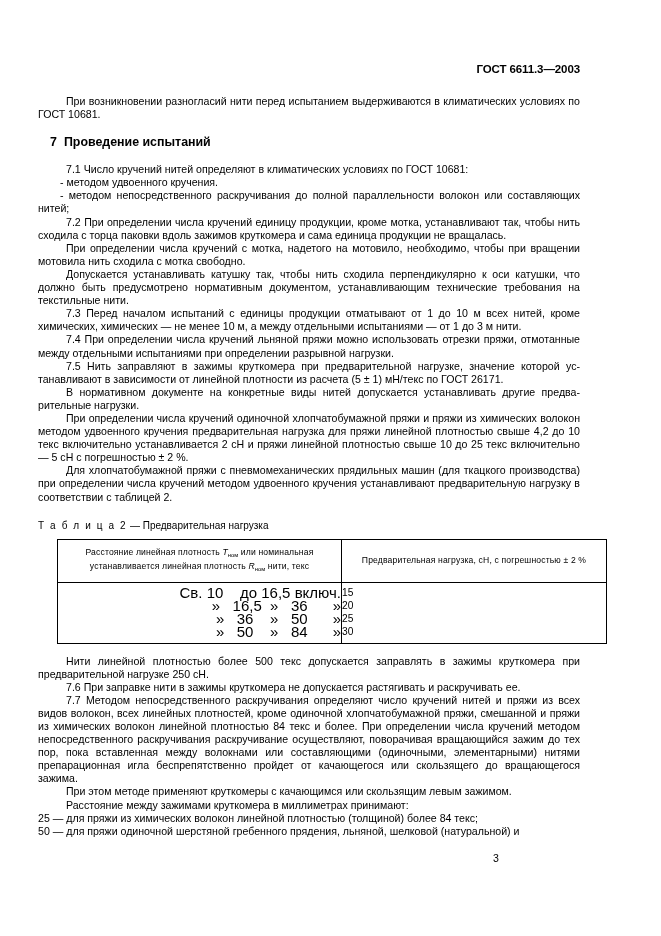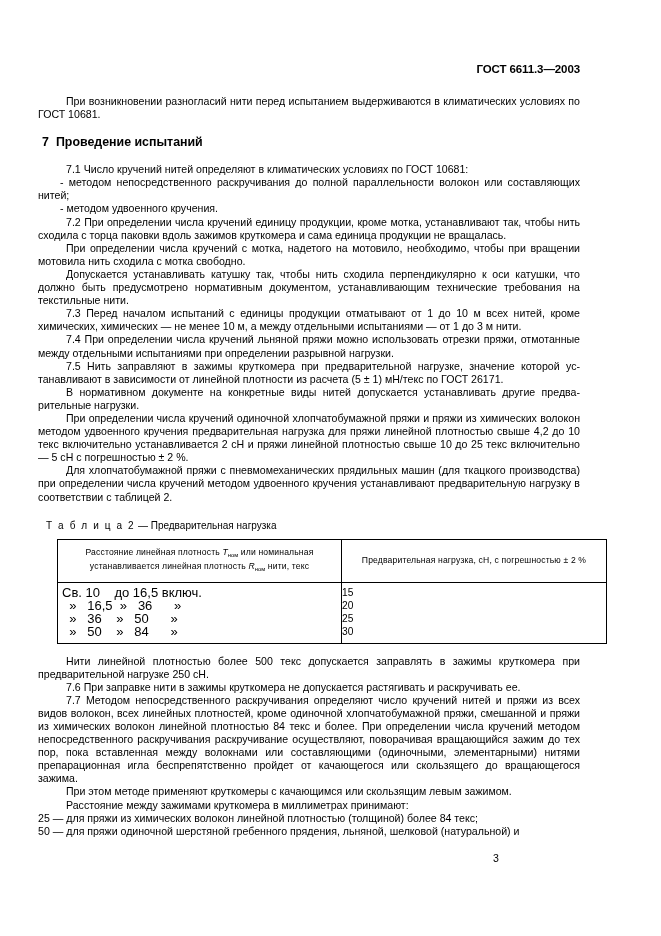--- a/index.html
+++ b/index.html
@@ -48,30 +48,30 @@
   }
   p.para.noindent {
     text-indent: 0;
   }
   p.para.dash {
     text-indent: 22px;
   }
   h2.section {
     font-size: 12.4px;
     font-weight: bold;
-    margin: 14px 0 13px 4px;
+    margin: 14px 0 13px 12px;
     text-indent: 0;
     line-height: 15px;
   }
   h2.section .num {
     margin-right: 7px;
   }
   .table-caption {
     font-size: 10px;
-    margin: 16px 0 7px 8px;
+    margin: 16px 0 7px 0;
     line-height: 12px;
   }
   .table-caption .spaced {
     letter-spacing: 1.6px;
   }
   table.t2 {
     border-collapse: collapse;
     width: 523px;
     margin-left: 19px;
     table-layout: fixed;
@@ -85,25 +85,25 @@
     font-weight: normal;
     font-size: 8.6px;
     line-height: 11.4px;
     text-align: center;
     padding: 7px 6px 7px 6px;
     letter-spacing: 0.15px;
   }
   table.t2 th.col1 { width: 271px; }
   table.t2 th.col2 { width: 252px; }
   table.t2 td.c1 {
-    font-size: 13px;
+    font-size: 15px;
     line-height: 13.2px;
     padding: 3px 0 4px 4px;
     white-space: pre;
-    text-align: left;
+    text-align: right;
   }
   table.t2 td.c2 {
     font-size: 10.2px;
     line-height: 13.2px;
     padding: 3px 0 4px 0;
   }
   .sub {
     font-size: 0.68em;
     vertical-align: -0.28em;
     letter-spacing: 0;
@@ -127,22 +127,22 @@
 
     <div class="doc-header">ГОСТ 6611.3—2003</div>
 
     <p class="para">При возникновении разногласий нити перед испытанием выдерживаются в климатических услови­ях по ГОСТ 10681.</p>
 
     <h2 class="section">
       <span class="num">7</span><span>Проведение испытаний</span>
     </h2>
 
     <p class="para">7.1  Число кручений нитей определяют в климатических условиях по ГОСТ 10681:</p>
+    <p class="para dash">-  методом удвоенного кручения.</p>
     <p class="para dash">-  методом непосредственного раскручивания до полной параллельности волокон или составляю­щих нитей;</p>
-    <p class="para dash">-  методом удвоенного кручения.</p>
     <p class="para">7.2  При определении числа кручений единицу продукции, кроме мотка, устанавливают так, чтобы нить сходила с торца паковки вдоль зажимов круткомера и сама единица продукции не вращалась.</p>
     <p class="para">При определении числа кручений с мотка, надетого на мотовило, необходимо, чтобы при вращении мотовила нить сходила с мотка свободно.</p>
     <p class="para">Допускается устанавливать катушку так, чтобы нить сходила перпендикулярно к оси катушки, что должно быть предусмотрено нормативным документом, устанавливающим технические требования на текстильные нити.</p>
     <p class="para">7.3  Перед началом испытаний с единицы продукции отматывают от 1 до 10 м всех нитей, кроме химических, химических — не менее 10 м, а между отдельными испытаниями — от 1 до 3 м нити.</p>
     <p class="para">7.4  При определении числа кручений льняной пряжи можно использовать отрезки пряжи, отмотан­ные между отдельными испытаниями при определении разрывной нагрузки.</p>
     <p class="para">7.5  Нить заправляют в зажимы круткомера при предварительной нагрузке, значение которой ус­танавливают в зависимости от линейной плотности из расчета (5 ± 1) мН/текс по ГОСТ 26171.</p>
     <p class="para">В нормативном документе на конкретные виды нитей допускается устанавливать другие предва­рительные нагрузки.</p>
     <p class="para">При определении числа кручений одиночной хлопчатобумажной пряжи и пряжи из химических волокон методом удвоенного кручения предварительная нагрузка для пряжи линейной плотностью свыше 4,2 до 10 текс включительно устанавливается 2 сН и пряжи линейной плотностью свыше 10 до 25 текс включительно — 5 сН с погрешностью ± 2 %.</p>
     <p class="para">Для хлопчатобумажной пряжи с пневмомеханических прядильных машин (для ткацкого производ­ства) при определении числа кручений методом удвоенного кручения устанавливают предварительную нагрузку в соответствии с таблицей 2.</p>
 

